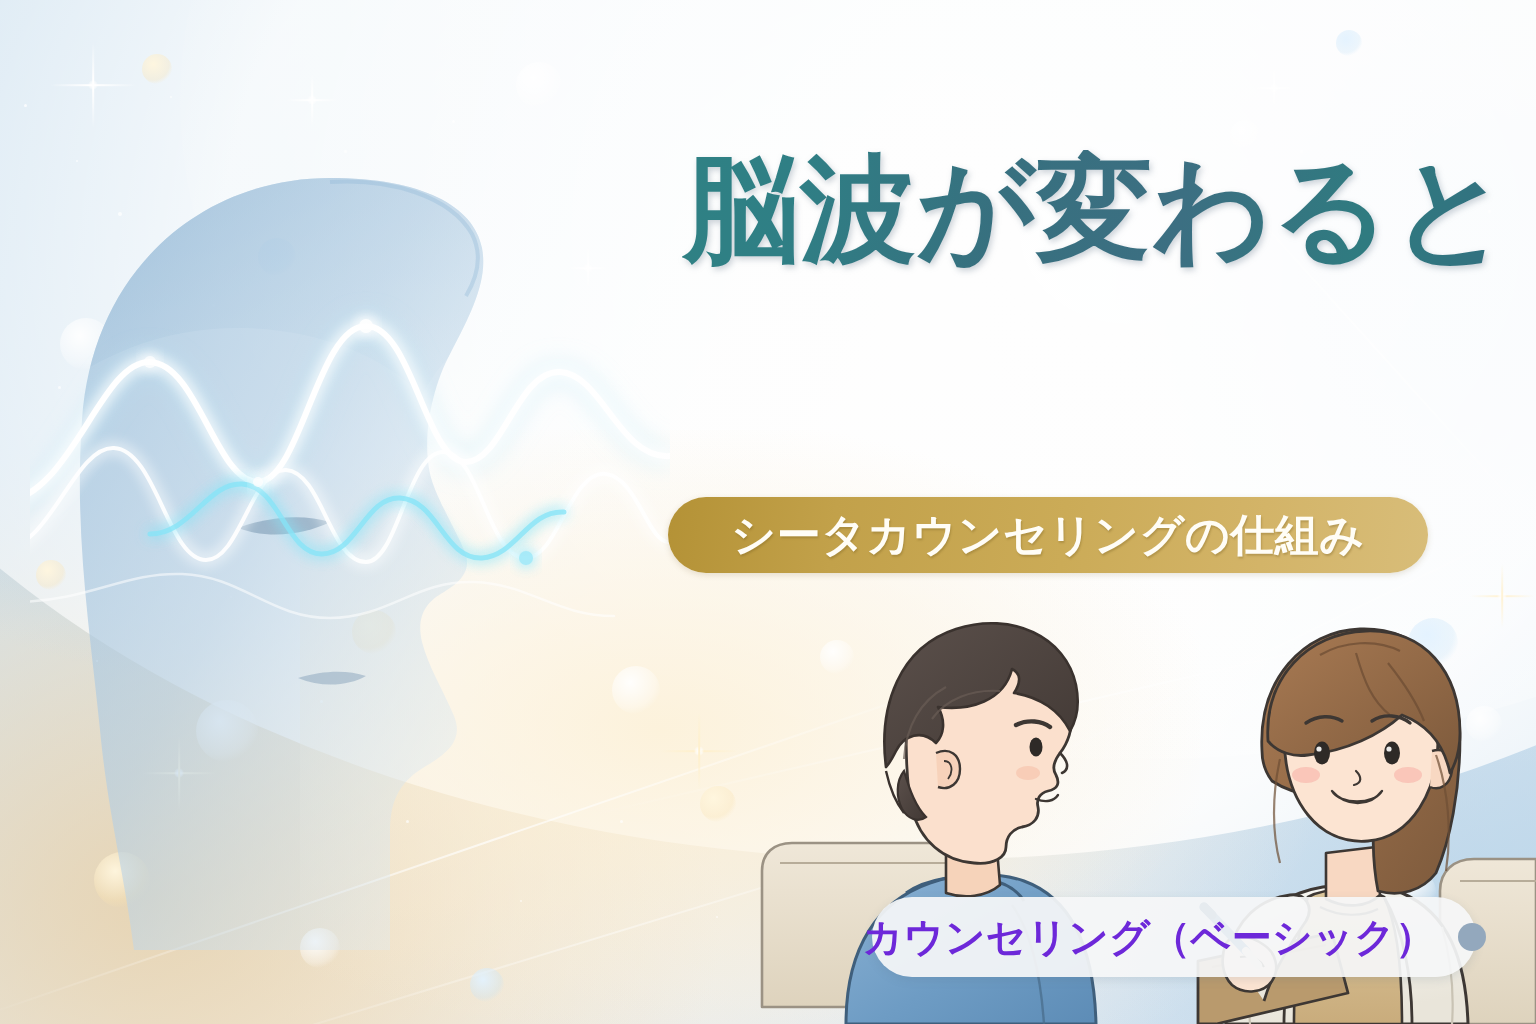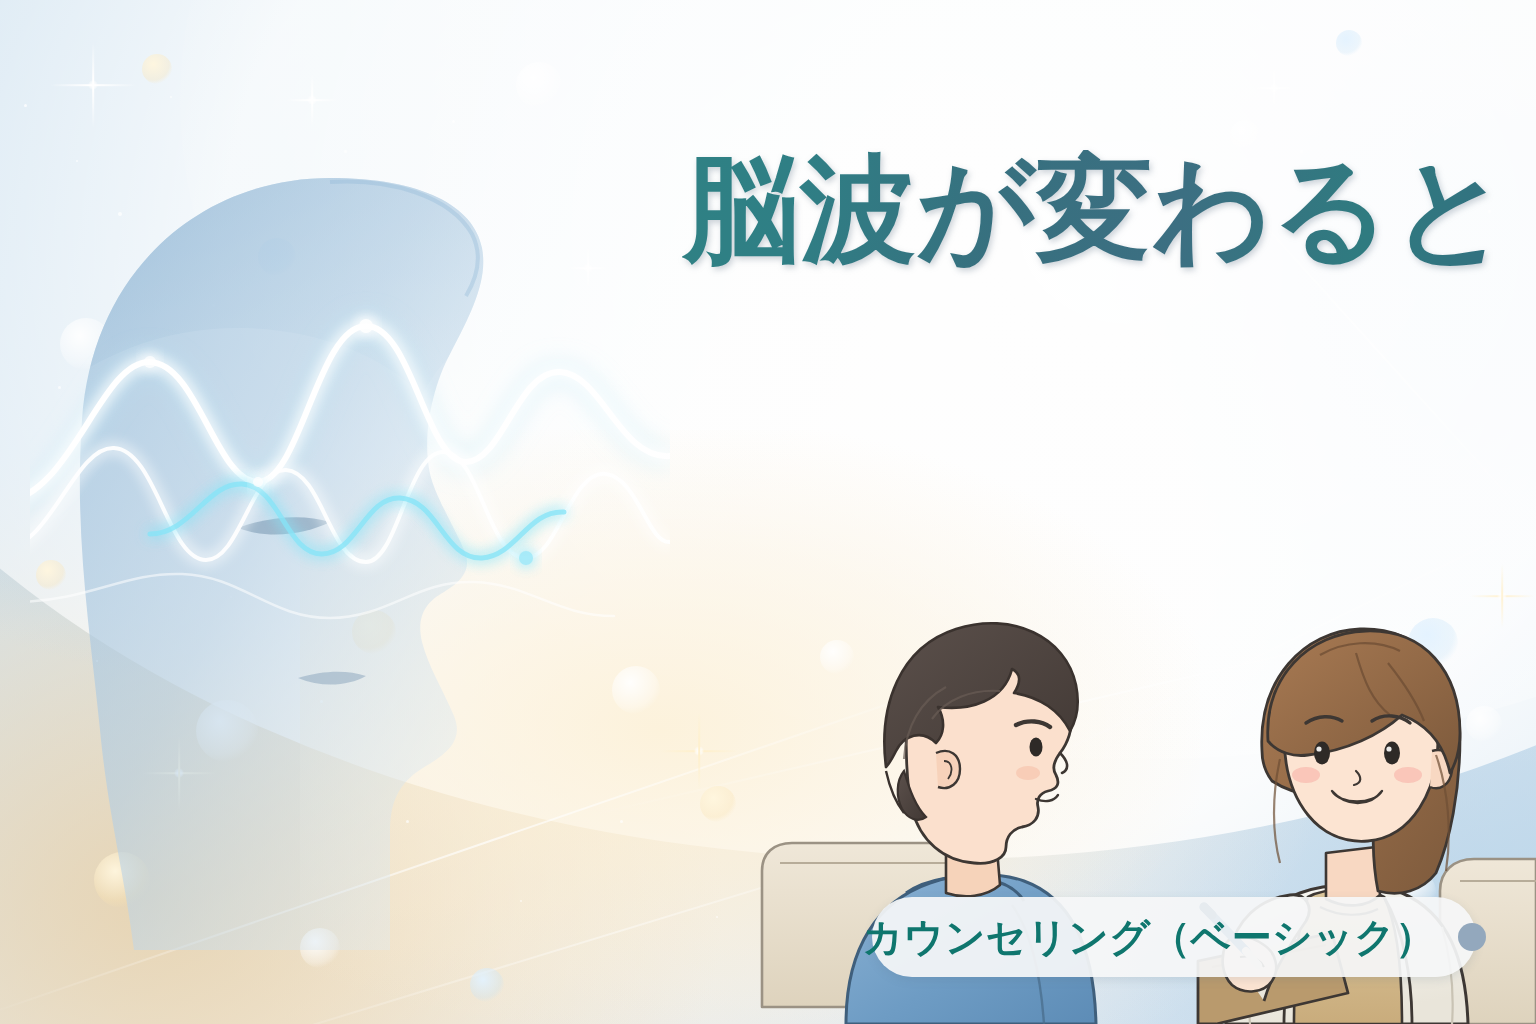--- a/index.html
+++ b/index.html
@@ -109,21 +109,21 @@
   .people svg{ width:100%; height:100%; display:block; }
 
   
   .pill{
     position:absolute; left:872px; top:897px; width:604px; height:80px;
     border-radius:999px; background:rgba(245,246,248,.93);
     box-shadow:0 3px 10px rgba(90,110,130,.16);
     display:flex; align-items:center; justify-content:center; gap:22px;
   }
   .pill-text{
-    font-size:40px; font-weight:700; color:#0f766e; letter-spacing:.005em;
+    font-size:40px; font-weight:700; color:#6d28d9; letter-spacing:.005em;
     white-space:nowrap; font-family:"Liberation Sans", sans-serif;
   }
   .pill-dot{ width:28px; height:28px; border-radius:50%; background:#93a8bd; flex:0 0 auto; }
 </style>
 </head>
 <body>
 
 <div class="banner">
 
   <div class="bg-base"></div>
@@ -293,20 +293,23 @@
         <circle cx="496" cy="428" r="7" fill="#9fe9f9" opacity=".9" filter="url(#glow)"></circle>
         <circle cx="228" cy="352" r="5" fill="#ffffff" opacity=".8" filter="url(#glow)"></circle>
       </g>
     </svg>
   </div>
 
   <div class="copy">
     <div class="headline line1">脳波が変わると</div>
   </div>
 
+  <div class="badge">
+    <span class="badge-text">シータカウンセリングの仕組み</span>
+  </div>
 
   <div class="people">
     <svg viewBox="0 0 776 449" xmlns="http://www.w3.org/2000/svg">
       <defs>
         <linearGradient id="chairG" x1="0" y1="0" x2="0" y2="1">
           <stop offset="0%" stop-color="#efe7d8"></stop>
             <stop offset="100%" stop-color="#ded3bd"></stop>
         </linearGradient>
         <linearGradient id="sweaterG" x1="0" y1="0" x2="1" y2="1">
           <stop offset="0%" stop-color="#8bb2d4"></stop>

